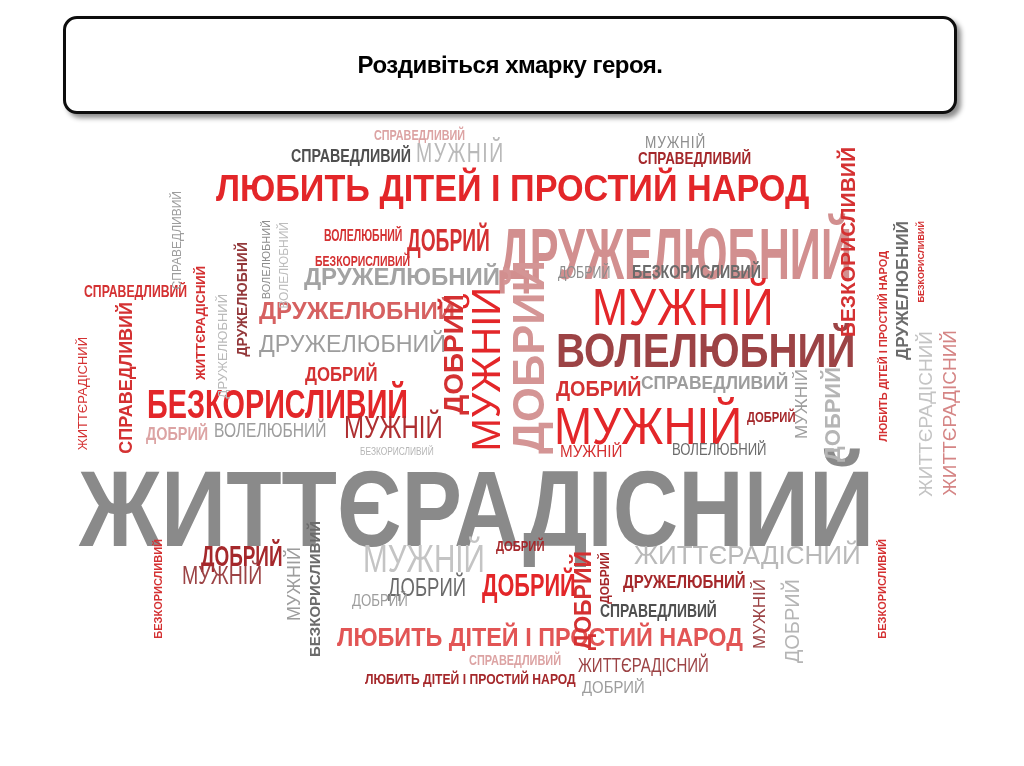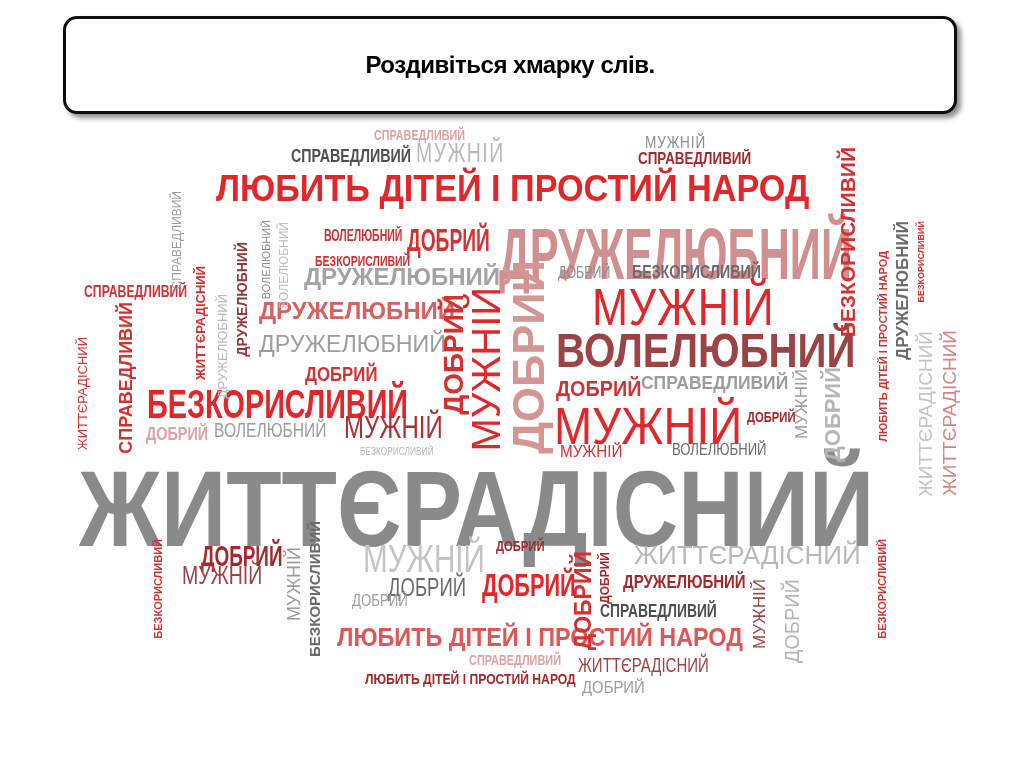--- a/index.html
+++ b/index.html
@@ -13,21 +13,21 @@
         letter-spacing:-0.5px;white-space:nowrap;}
   #cloud{position:absolute;left:16px;top:0;width:1024px;height:732px;}
   .word{position:absolute;white-space:nowrap;line-height:1;transform-origin:0 0;
         font-family:"Liberation Sans",sans-serif;}
 </style>
 </head>
 <body>
 
 <div id="page">
   <div id="task-box">
-    <div class="task-line">Роздивіться хмарку слів.</div>
+    <div class="task-line">Роздивіться хмарку героя.</div>
   </div>
   <div id="cloud">
       <div class="word" style="left: 358px; top: 127px; font-size: 15px; color: rgb(220, 163, 163); font-weight: 700; transform: scaleX(0.72);">СПРАВЕДЛИВИЙ</div>
       <div class="word" style="left: 275px; top: 146px; font-size: 19px; color: rgb(79, 79, 79); font-weight: 700; transform: scaleX(0.75);">СПРАВЕДЛИВИЙ</div>
       <div class="word" style="left: 400px; top: 140px; font-size: 27px; color: rgb(185, 185, 185); font-weight: 400; letter-spacing: 2px; transform: scaleX(0.72);">МУЖНІЙ</div>
       <div class="word" style="left: 629px; top: 135px; font-size: 16px; color: rgb(141, 141, 141); font-weight: 400; letter-spacing: 1px; transform: scaleX(0.85);">МУЖНІЙ</div>
       <div class="word" style="left: 622px; top: 150px; font-size: 17px; color: rgb(165, 40, 43); font-weight: 700; transform: scaleX(0.79);">СПРАВЕДЛИВИЙ</div>
       <div class="word" style="left: 200px; top: 171px; font-size: 36px; color: rgb(227, 38, 41); font-weight: 700; transform: scaleX(0.95);">ЛЮБИТЬ ДІТЕЙ І ПРОСТИЙ НАРОД</div>
       <div class="word" style="left: 308px; top: 228px; font-size: 16px; color: rgb(212, 49, 50); font-weight: 700; transform: scaleX(0.66);">ВОЛЕЛЮБНИЙ</div>
       <div class="word" style="left: 391px; top: 224px; font-size: 32px; color: rgb(212, 49, 50); font-weight: 700; transform: scaleX(0.6);">ДОБРИЙ</div>

